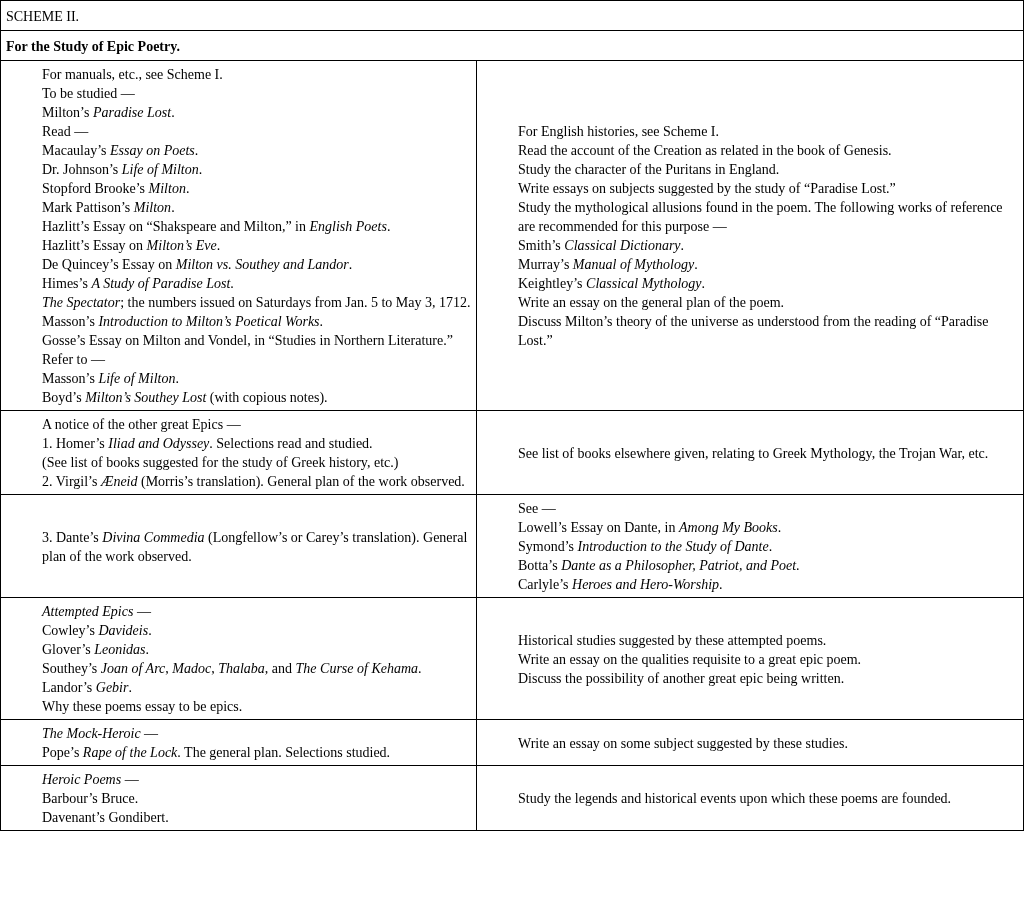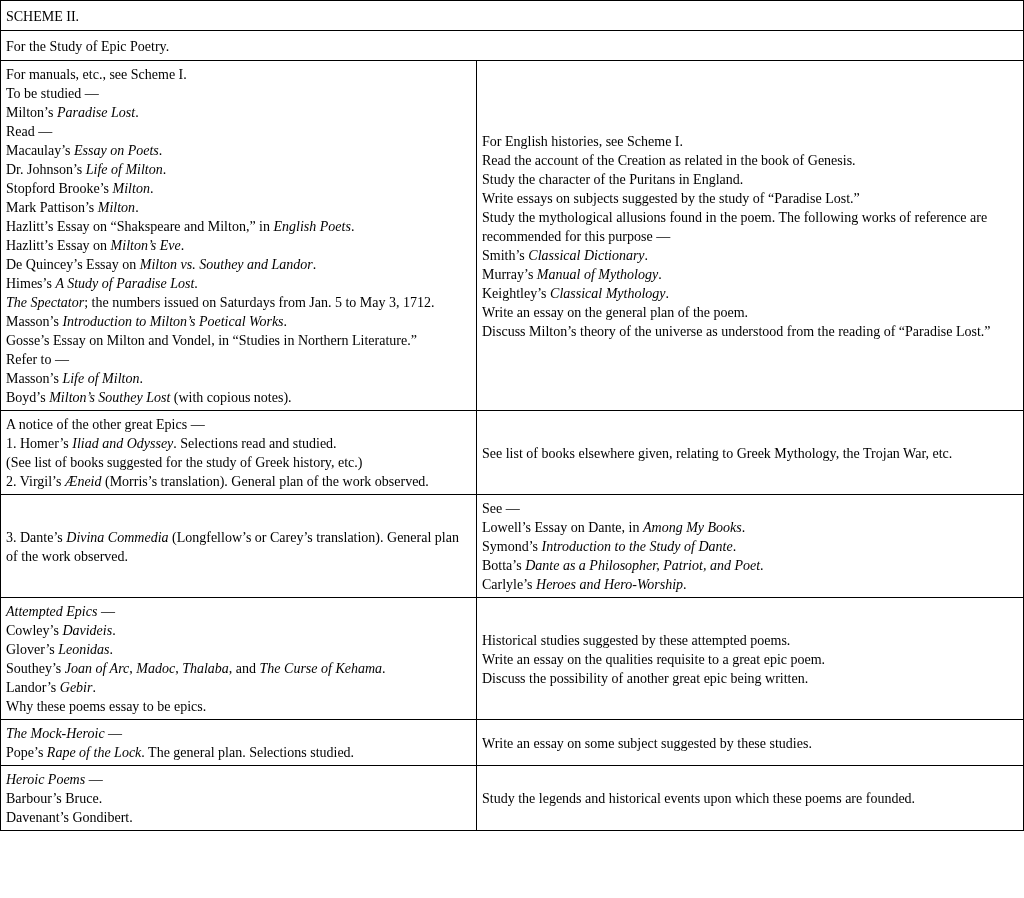--- a/index.html
+++ b/index.html
@@ -12,25 +12,25 @@
     color: #000000;
     table-layout: fixed;
   }
   table.scheme td {
     border: 1px solid #000000;
     padding: 4px 5px 3px 5px;
     vertical-align: middle;
     line-height: 19px;
   }
   td.title-cell { height: 22px; padding-top: 3px; padding-bottom: 3px; }
-  td.subtitle-cell { height: 22px; font-weight: normal; padding-top: 3px; padding-bottom: 3px; }
+  td.subtitle-cell { height: 22px; font-weight: bold; padding-top: 3px; padding-bottom: 3px; }
   td.head-cell { height: 22px; padding-top: 3px; padding-bottom: 3px; }
   col.c1 { width: 476px; }
   col.c2 { width: 547px; }
-  .line { display: block; }
+  .line { display: block; margin-left: 36px; }
   .line i { }
 </style>
 </head>
 <body>
 
 <table class="scheme">
   <colgroup>
       <col class="c1">
       <col class="c2">
     </colgroup>

